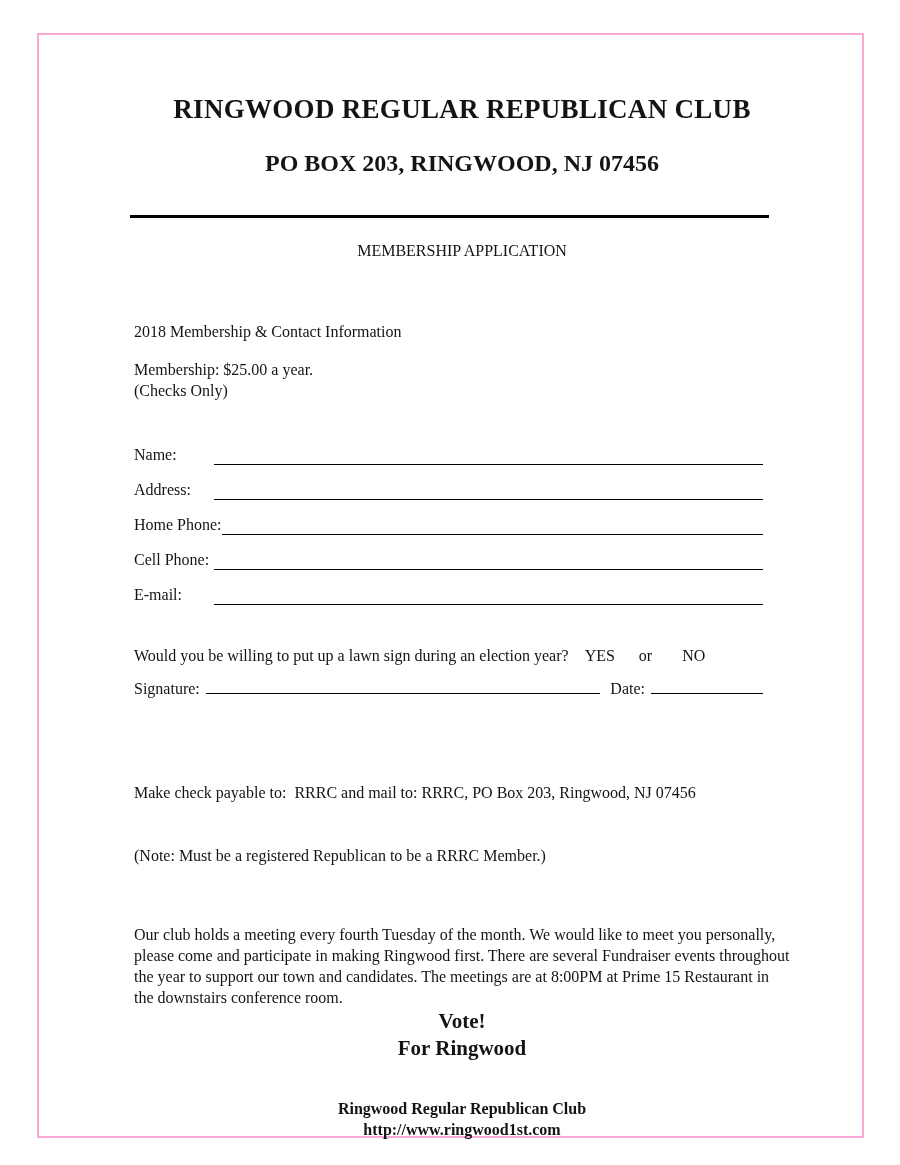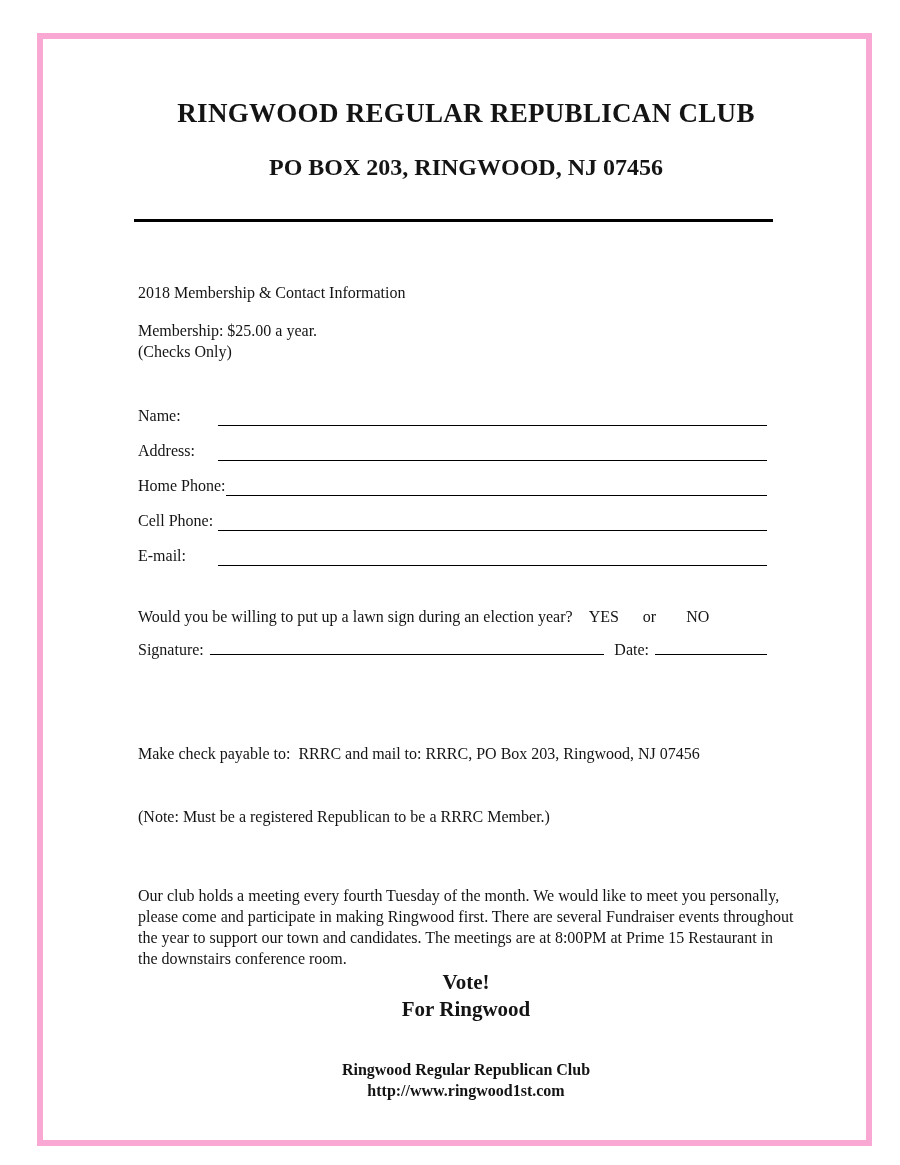--- a/index.html
+++ b/index.html
@@ -13,21 +13,21 @@
     position: relative;
     font-family: "Liberation Serif", "DejaVu Serif", serif;
     color: #141414;
   }
   .sheet-frame {
     position: absolute;
     left: 37px;
     top: 33px;
     width: 823px;
     height: 1101px;
-    border: 6px solid #f9a8d4;
+    border: 2px solid #f9a8d4;
     background: #fff;
     box-sizing: content-box;
   }
   .content {
     padding: 58px 72px 0 95px;
   }
   .doc-title {
     text-align: center;
     font-weight: bold;
     font-size: 27px;
@@ -146,20 +146,21 @@
 
 <div class="sheet-frame">
   <div class="content">
 
     <div class="doc-title">RINGWOOD REGULAR REPUBLICAN CLUB</div>
 
     <div class="doc-address">PO BOX 203, RINGWOOD, NJ 07456</div>
 
     <div class="header-rule"></div>
 
+    <div class="doc-subtitle">MEMBERSHIP APPLICATION</div>
 
     <div class="intro-line1">2018 Membership &amp; Contact Information</div>
 
     <div class="intro-line23">
       <div>Membership: $25.00 a year.</div>
       <div>(Checks Only)</div>
     </div>
 
     <div class="fields">
       <div class="field-row">

